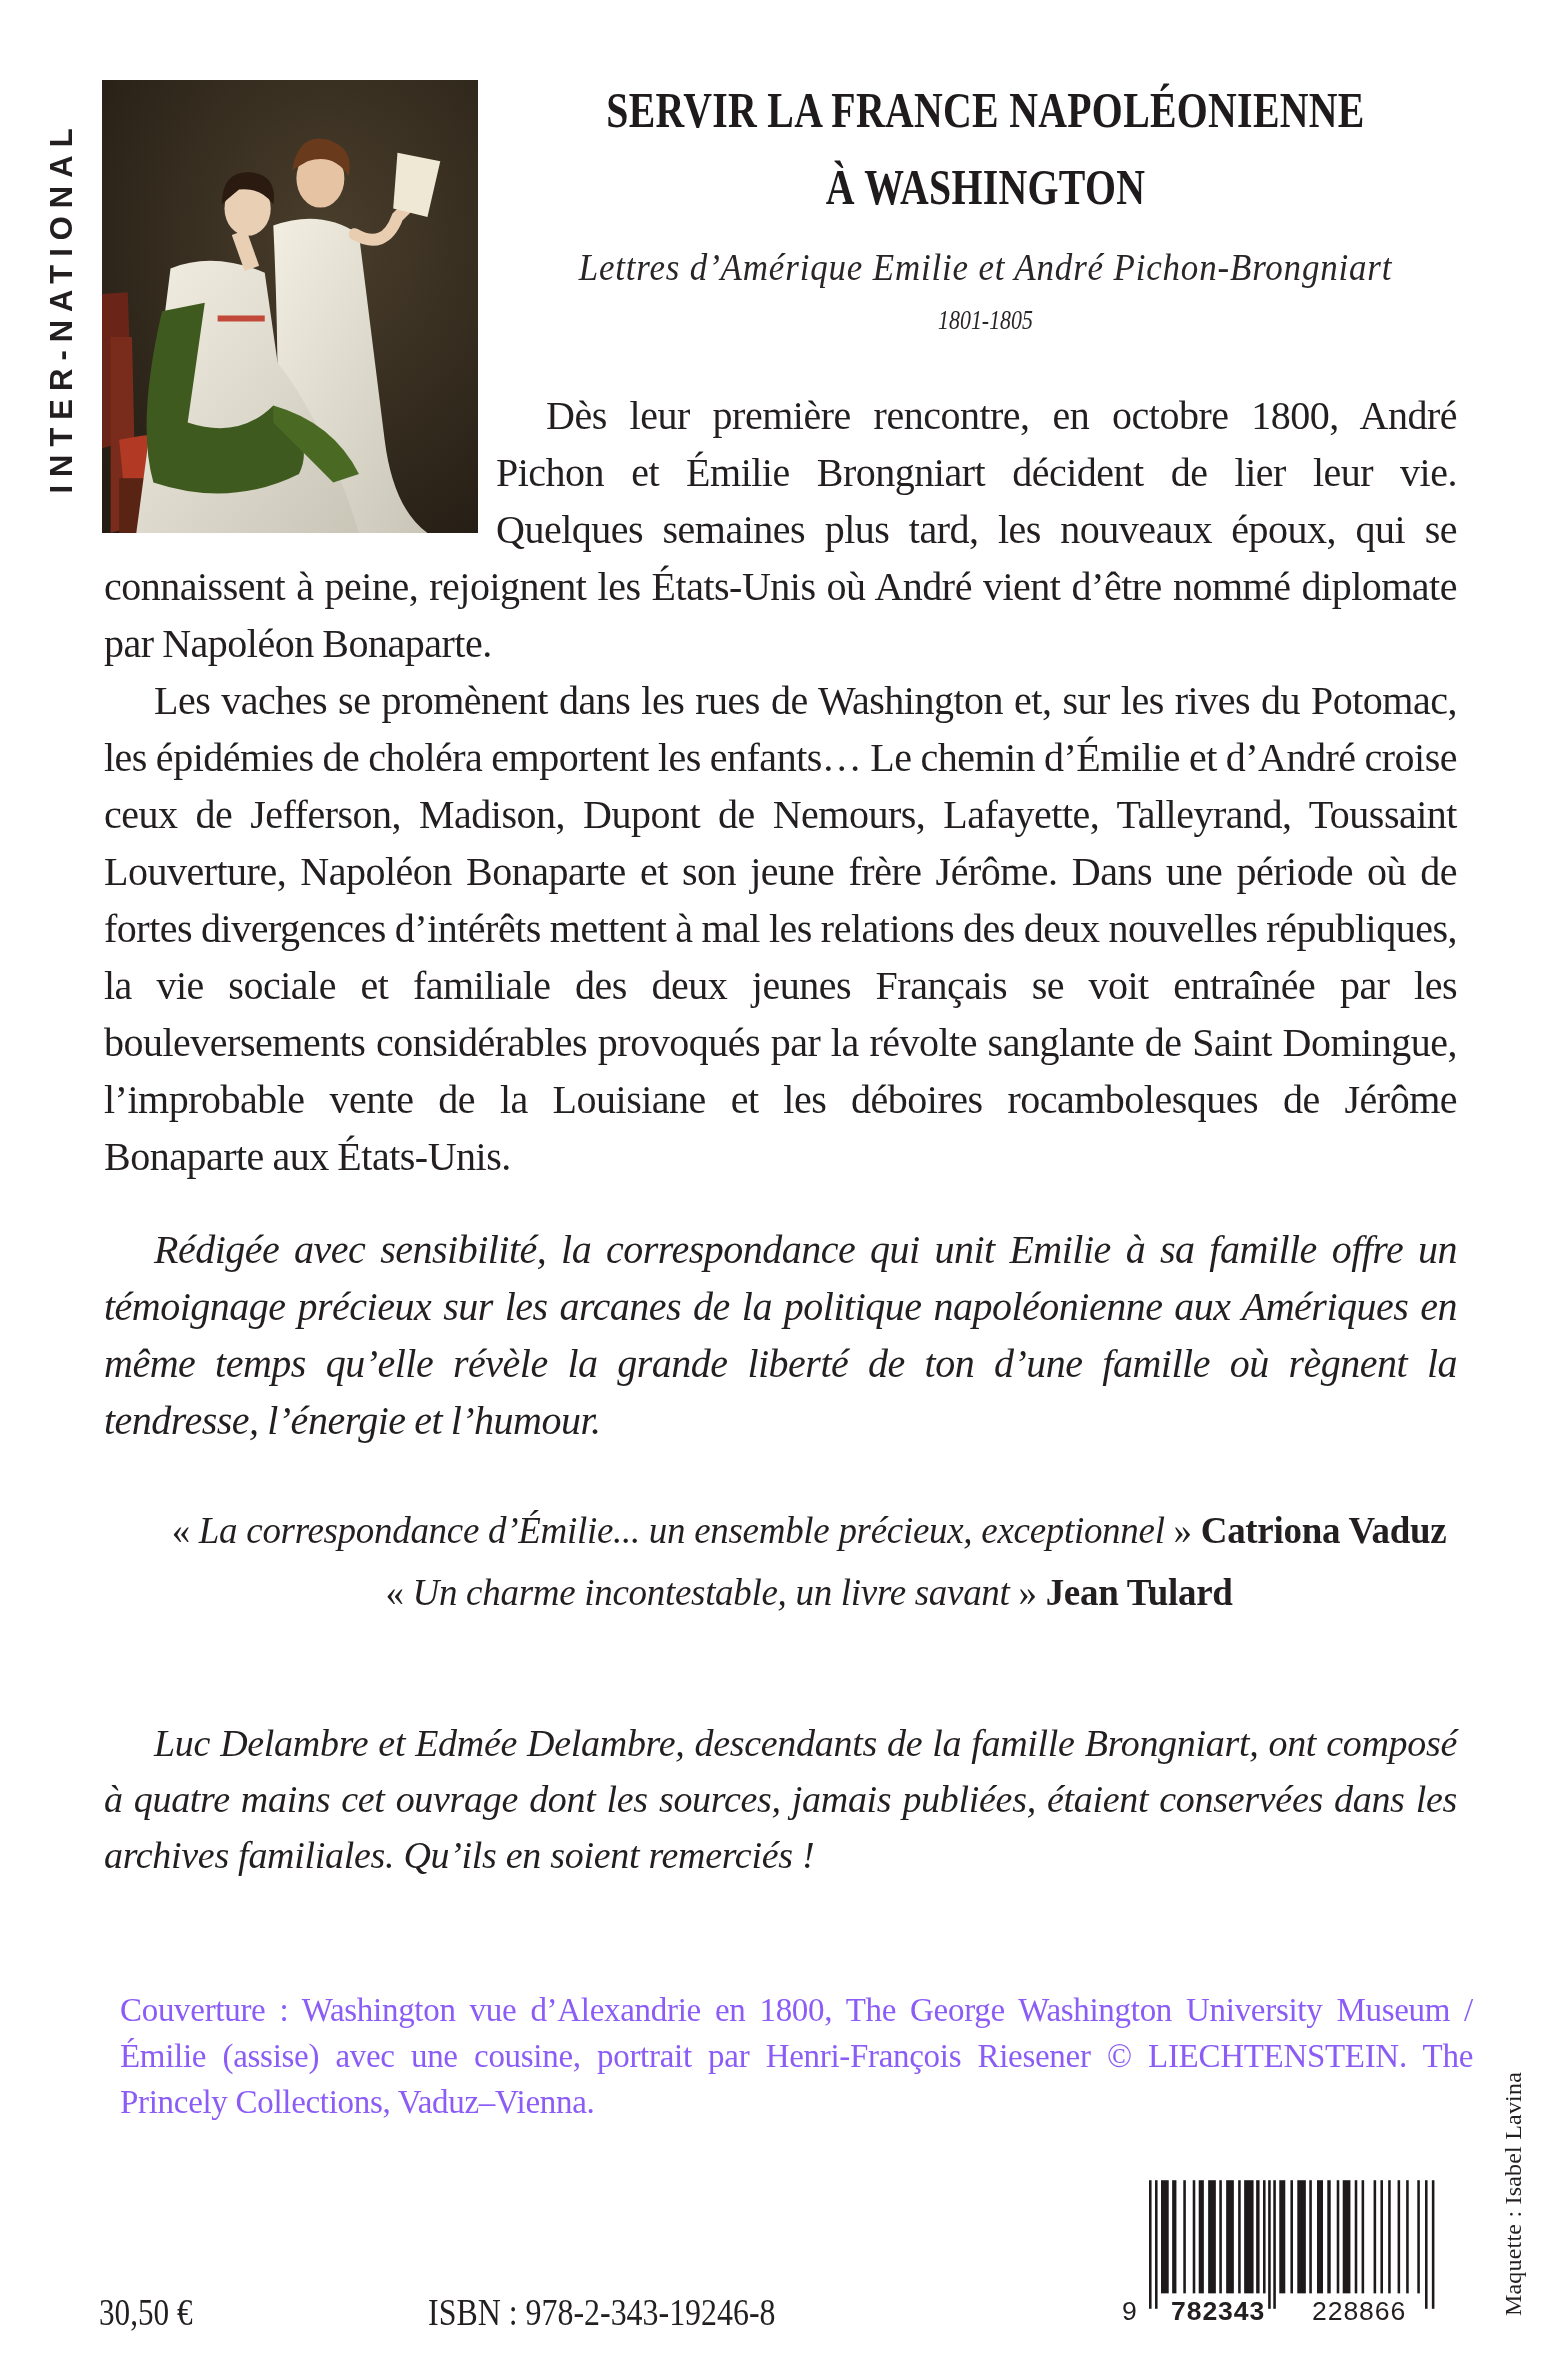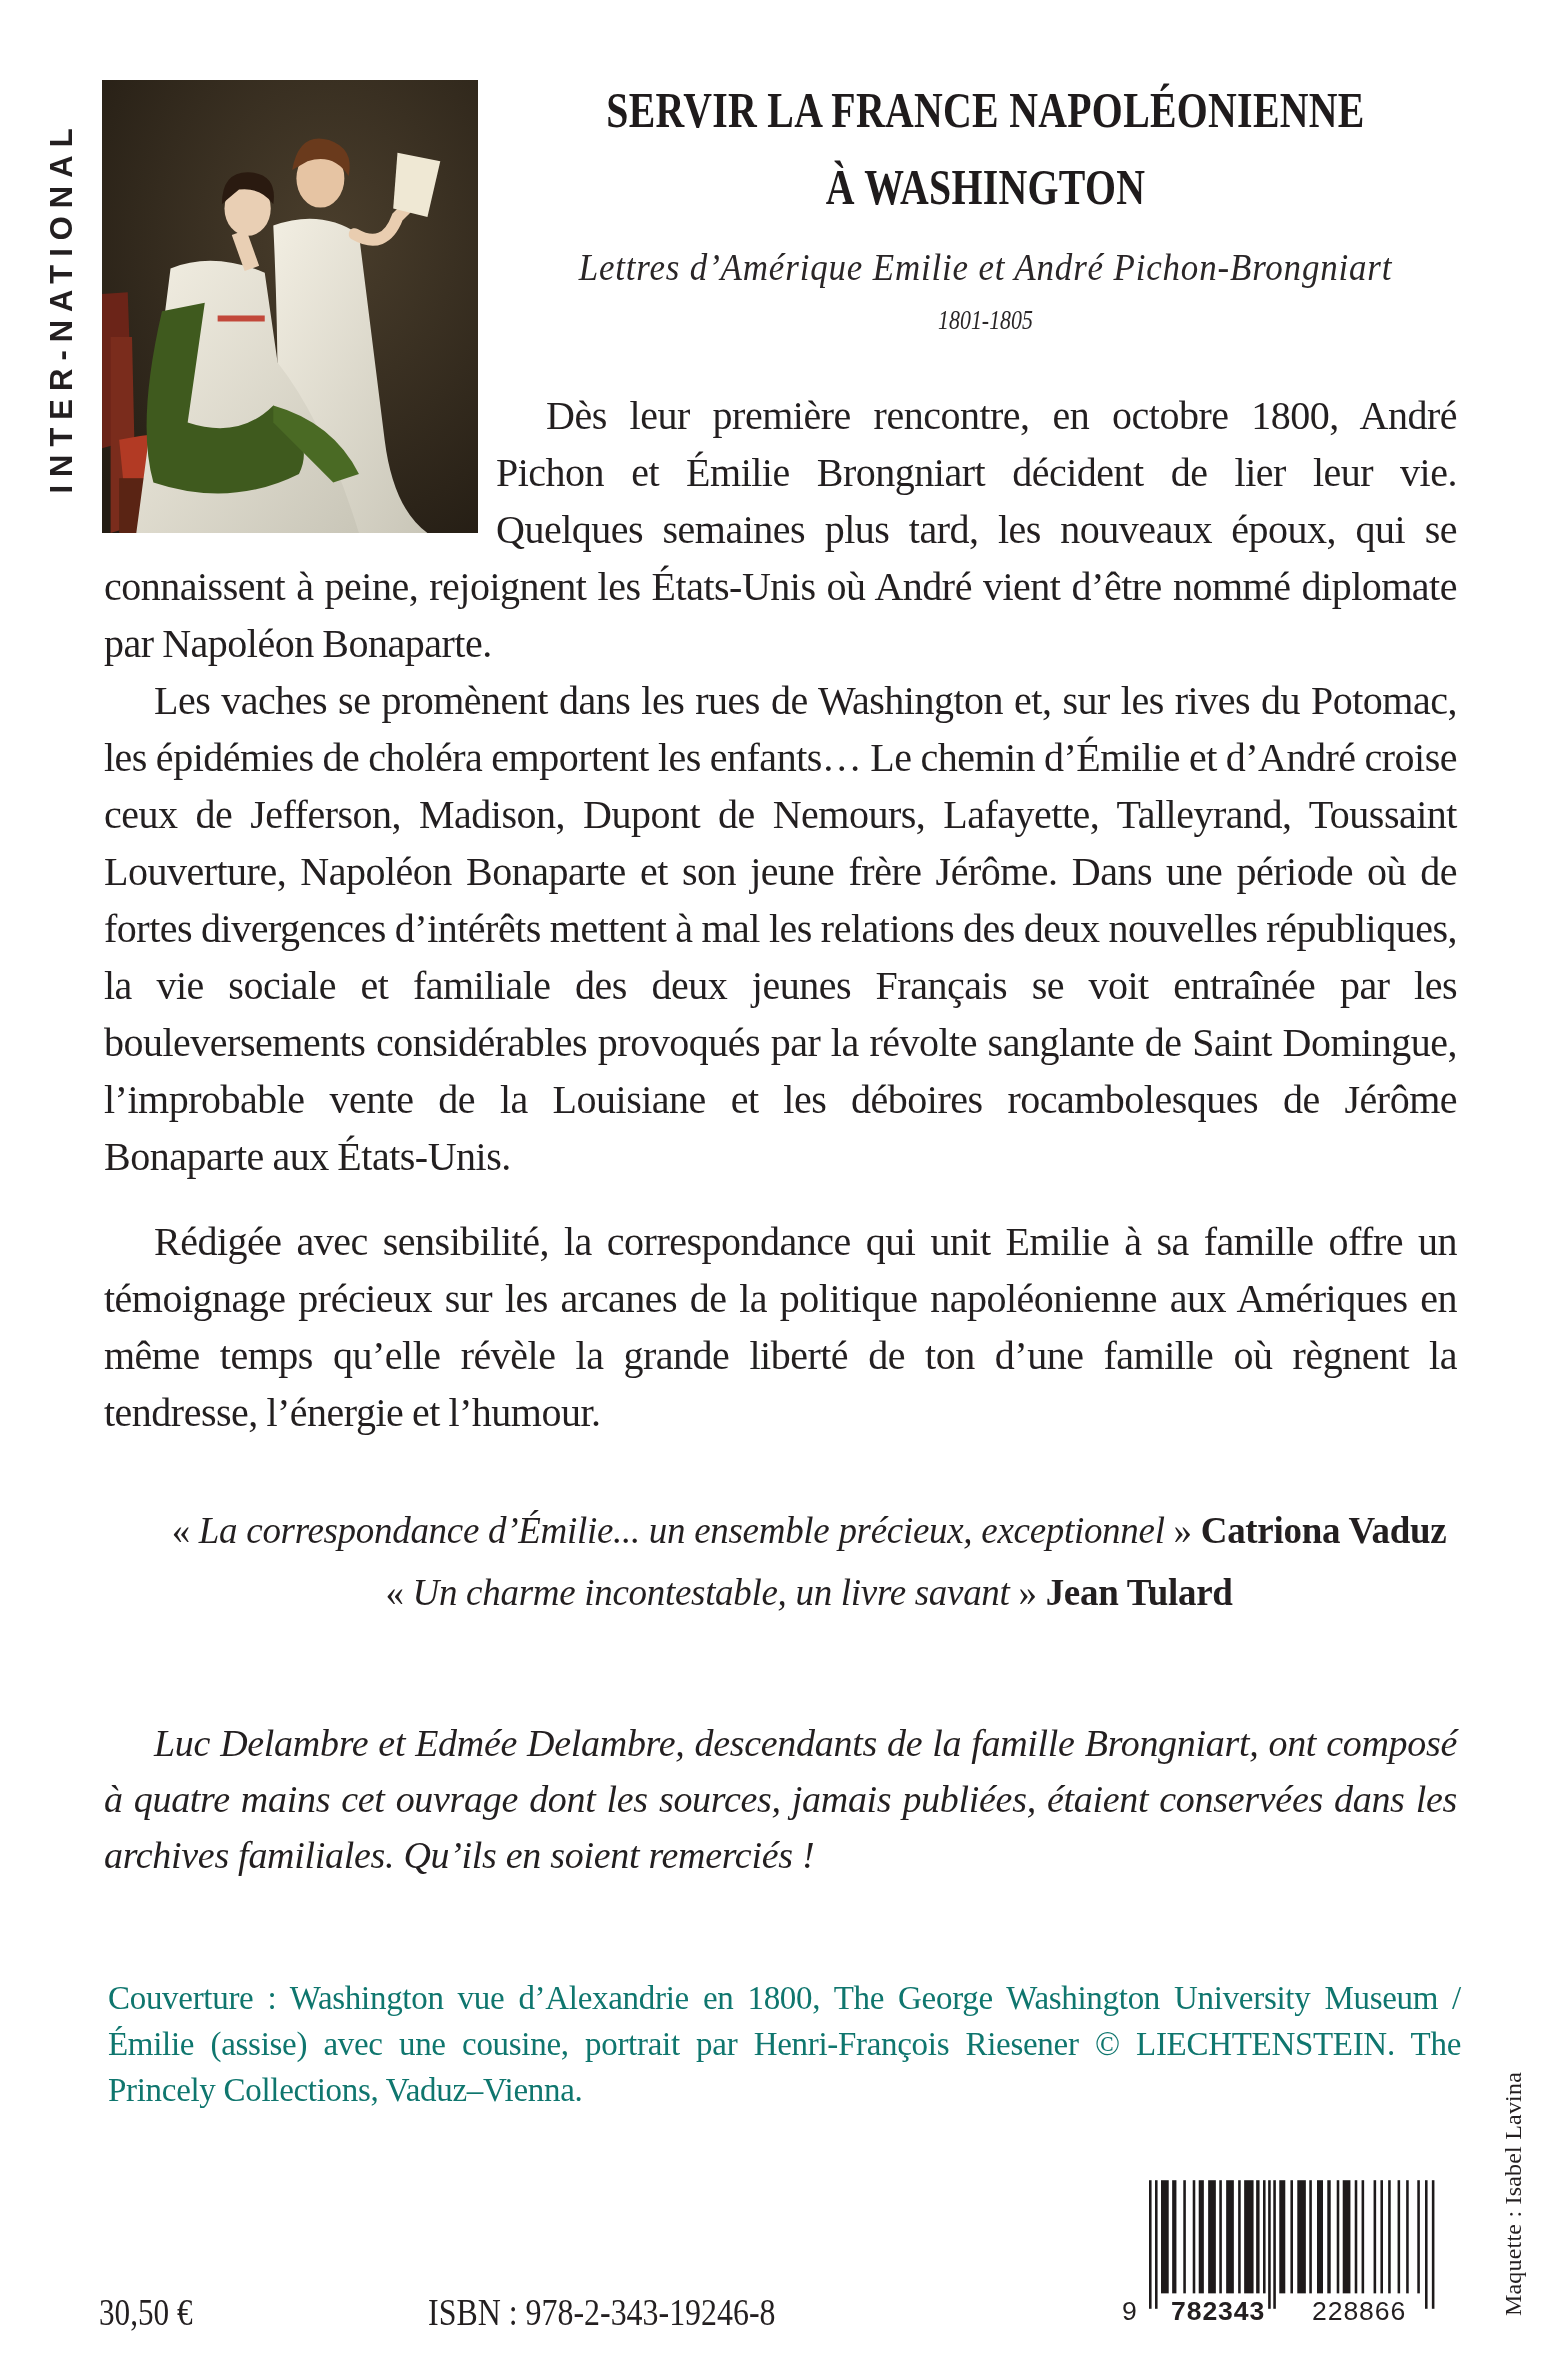--- a/index.html
+++ b/index.html
@@ -26,37 +26,37 @@
               transform:scaleX(0.92); transform-origin:center; letter-spacing:0.9px; }
   .years { position:absolute; left:480px; width:1011px; text-align:center; top:305px;
            font-style:italic; font-size:27.4px; color:#2a2627; transform:scaleX(0.8); }
 
   
   .body-text { position:absolute; left:104px; top:387px; width:1353px;
                font-size:40px; line-height:57px; text-align:justify; color:#231f20;
                letter-spacing:-0.5px; word-spacing:-0.9px; }
   .body-text p { margin:0; text-indent:50px; }
   .body-text p + p { margin-top:0; }
-  .body-text p.spaced { margin-top:28px; }
+  .body-text p.spaced { margin-top:36px;font-style:italic; }
   .float-spacer { float:left; width:392px; height:168px; }
 
   
   .quote { position:absolute; left:104px; width:1410px; text-align:center; font-size:37px; white-space:nowrap; letter-spacing:-0.3px; }
   .quote i { font-style:italic; font-weight:normal; }
   .quote b { font-weight:bold; }
   .q1 { top:1509px; }
   .q2 { top:1571px; }
 
   
   .authors { position:absolute; left:104px; top:1715px; width:1353px; font-style:italic; font-size:38px;
              line-height:56px; text-align:justify; text-indent:50px; color:#231f20; margin:0; letter-spacing:-0.3px; }
 
   
   .credits { position:absolute; left:104px; top:1971px; width:1353px; font-size:33px; line-height:46px;
-             text-align:justify; color:#0f766e; margin:4px; letter-spacing:-0.3px; }
+             text-align:justify; color:#8b5cf6; margin:16px; letter-spacing:-0.3px; }
 
   
   .barcode { position:absolute; left:1149px; top:2180px; width:288px; height:129px; }
   .barcode-digits { position:absolute; top:2296px; font-family:"Liberation Sans","DejaVu Sans",sans-serif; font-size:26.6px; color:#231f20; letter-spacing:0.9px; }
 
   
   .maquette { position:absolute; left:1496px; top:2060px; width:34px; height:267px; }
   .maquette span { position:absolute; left:50%; top:50%; white-space:nowrap;
     transform:translate(-50%,-50%) rotate(-90deg); font-size:24px; color:#231f20; letter-spacing:0.2px; }
 

